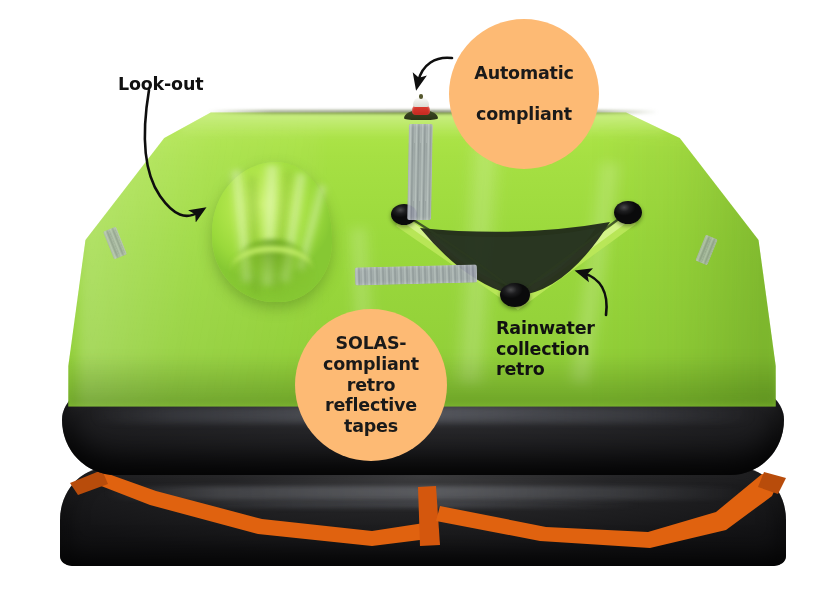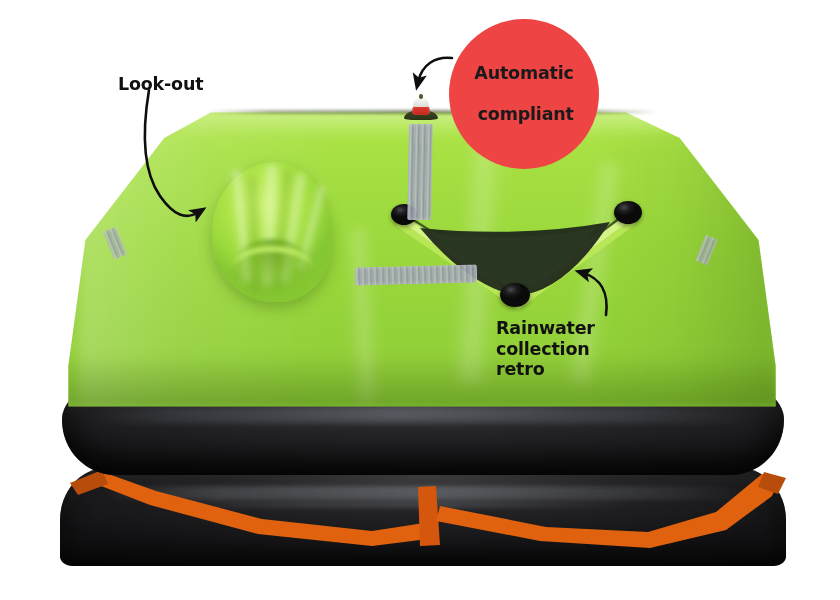--- a/index.html
+++ b/index.html
@@ -295,25 +295,25 @@
     box-shadow: 0 2px 4px rgba(0,0,0,.4);
   }
   .rw-knob.k-left  { left: 391px; top: 204px; width: 26px; height: 21px; }
   .rw-knob.k-right { left: 614px; top: 201px; width: 28px; height: 23px; }
   .rw-knob.k-bot   { left: 500px; top: 283px; width: 30px; height: 24px; }
 
   
   .bubble {
     position: absolute;
     border-radius: 50%;
-    background: #ef4444;
+    background: #fdba74;
     display: flex;
     align-items: center;
     justify-content: center;
-    text-align: right;
+    text-align: center;
     color: #1a1a1a;
     font-weight: 700;
     line-height: 1.18;
     letter-spacing: -0.2px;
   }
   #bubble-flashing {
     left: 449px; top: 19px;
     width: 150px; height: 150px;
     font-size: 17.5px;
     padding: 0 8px;
@@ -431,19 +431,27 @@
   <div class="plain-label" id="label-lookout">Look-out</div>
 
   <div class="bubble" id="bubble-flashing">
     <span>
       <span>Automatic</span><br>
       <br>
       <span>compliant</span>
     </span>
   </div>
 
+  <div class="bubble" id="bubble-tapes">
+    <span>
+      <span>SOLAS-</span><br>
+      <span>compliant</span><br>
+      <span>retro reflective</span><br>
+      <span>tapes</span>
+    </span>
+  </div>
 
   <div class="plain-label" id="label-rainwater">
     <span>Rainwater collection</span><br>
     <span>retro</span>
   </div>
 
 </div>
 
 </body></html>

